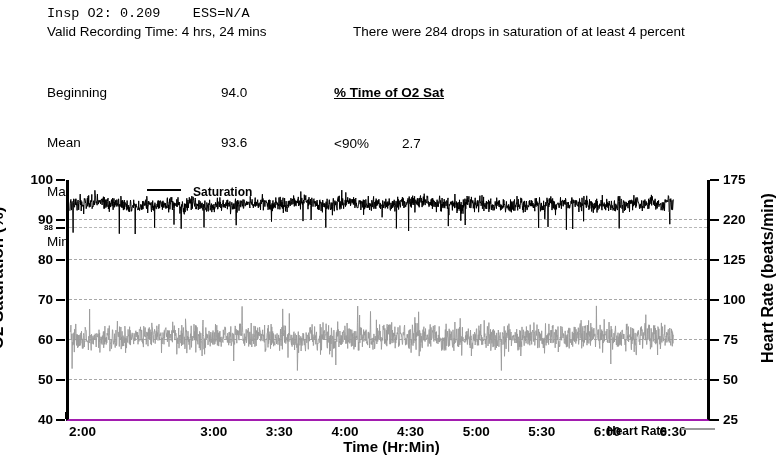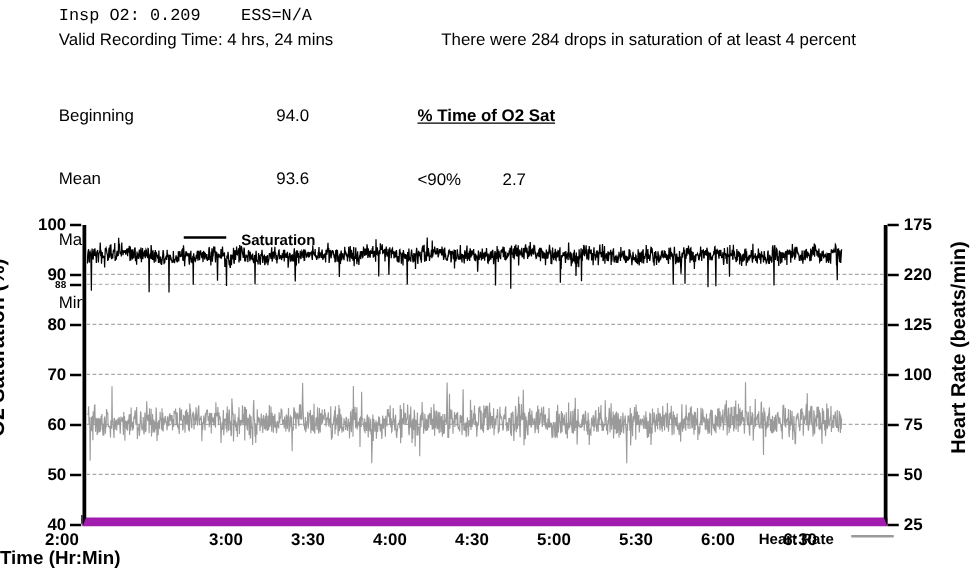--- a/index.html
+++ b/index.html
@@ -31,55 +31,55 @@
 
   
   #chart{position:absolute;left:0;top:150px;width:783px;height:311px;}
 
   
   #plot{
     position:absolute;left:66px;top:30px;width:644px;height:241px;
     box-sizing:border-box;
     border-left:3px solid #000;
     border-right:3px solid #000;
-    border-bottom:7px solid #a21caf;
+    border-bottom:2px solid #a21caf;
     background:#fff;
   }
   #plot-inner{position:absolute;left:0;top:0;right:0;bottom:0;overflow:hidden;}
 
   .gridline{position:absolute;left:0;width:100%;height:0;
     border-top:1px dashed #a8a8a8;}
   .gridline.minor{border-top:1px dashed #b8b8b8;}
 
   
   .ytick-l{position:absolute;right:0;width:9px;height:0;border-top:2px solid #000;}
   .ylab-l{position:absolute;text-align:right;font-size:13.5px;font-weight:bold;
           line-height:13.5px;white-space:nowrap;}
   .ylab-l.small{font-size:8px;line-height:8px;}
 
   .ytick-r{position:absolute;left:0;width:9px;height:0;border-top:2px solid #000;}
   .ylab-r{position:absolute;text-align:left;font-size:13.5px;font-weight:bold;
           line-height:13.5px;white-space:nowrap;}
 
   .xtick{position:absolute;top:0;width:0;height:7px;border-left:2px solid #000;}
   .xlab{position:absolute;font-size:13.5px;font-weight:bold;line-height:14px;
-        text-align:left;white-space:nowrap;}
+        text-align:right;white-space:nowrap;}
 
   #ylabel-left{
     position:absolute;left:-2px;top:128px;
     transform:translate(-50%,-50%) rotate(-90deg);
     font-size:17px;font-weight:bold;white-space:nowrap;
   }
   #ylabel-right{
     position:absolute;left:768px;top:128px;
     transform:translate(-50%,-50%) rotate(-90deg);
     font-size:16px;font-weight:bold;white-space:nowrap;
   }
   #xlabel{
-    position:absolute;left:0;top:288px;width:783px;
+    position:absolute;left:0;top:288px;width:783px;text-align:center;
     font-size:15px;font-weight:bold;
   }
 
   
   .legend{position:absolute;font-size:12px;font-weight:bold;white-space:nowrap;}
   #legend-sat{left:78px;top:4px;}
   #legend-hr{left:538px;top:243px;}
   .legend .swatch{display:inline-block;width:34px;height:0;vertical-align:middle;
     position:relative;top:-2px;}
   .legend .swatch.black{border-top:2px solid #000;}

